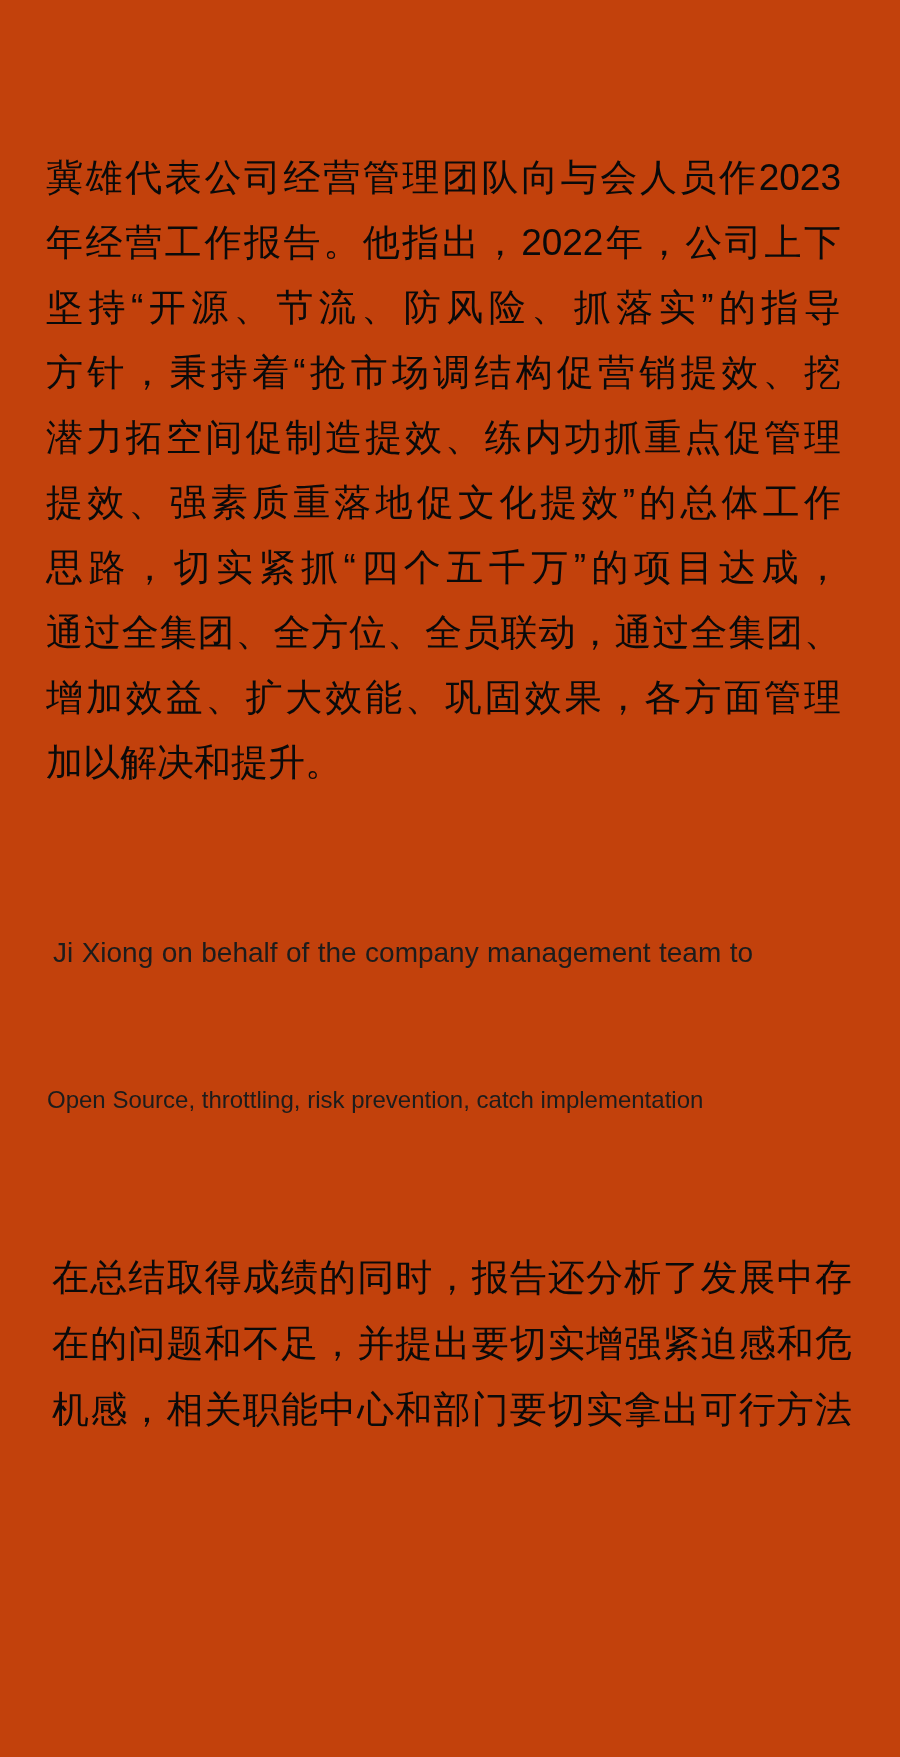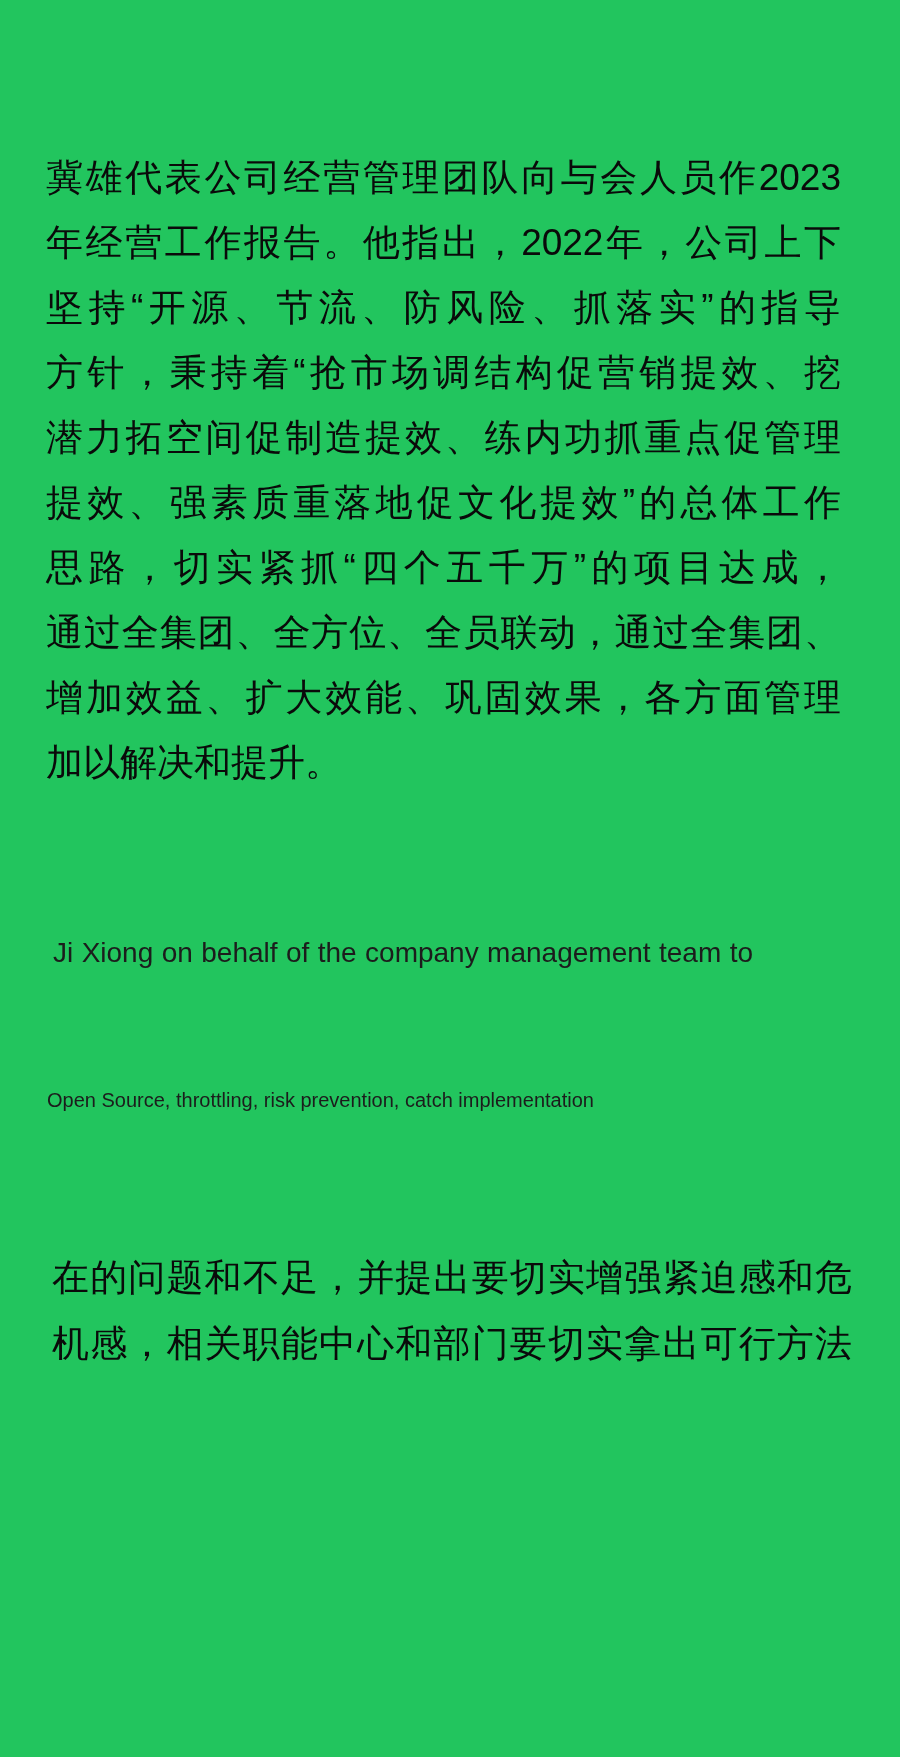--- a/index.html
+++ b/index.html
@@ -1,20 +1,20 @@
 <!DOCTYPE html>
 <html><head>
 <meta charset="utf-8">
 <style>
   html, body { margin: 0; padding: 0; background: #ffffff; }
   .page {
     position: relative;
     width: 900px;
     height: 1757px;
-    background: #22c55e;
+    background: #c2410c;
     overflow: hidden;
     font-family: "Liberation Sans", sans-serif;
   }
   .cn-para {
     position: absolute;
     color: #0a0a0a;
   }
   .para-top {
     left: 46px;
     top: 145px;
@@ -51,21 +51,21 @@
   .en-line { text-align: left; }
   .en-line.justified {
     text-align: justify;
     text-align-last: justify;
   }
   .en-slogan {
     position: absolute;
     left: 47px;
     top: 1085px;
     width: 760px;
-    font-size: 20px;
+    font-size: 24px;
     line-height: 30px;
     color: #1c1c1c;
   }
 </style>
 </head>
 <body>
 
 <div class="page">
 
   <div class="cn-para para-top">
@@ -81,17 +81,18 @@
     <div class="cn-line last">加以解决和提升。</div>
   </div>
 
   <div class="en-caption">
     <div class="en-line justified">Ji Xiong on behalf of the company management team to</div>
   </div>
 
   <div class="en-slogan">Open Source, throttling, risk prevention, catch implementation</div>
 
   <div class="cn-para para-bottom">
+    <div class="cn-line">在总结取得成绩的同时，报告还分析了发展中存</div>
     <div class="cn-line">在的问题和不足，并提出要切实增强紧迫感和危</div>
     <div class="cn-line">机感，相关职能中心和部门要切实拿出可行方法</div>
   </div>
 
 </div>
 
 </body></html>

